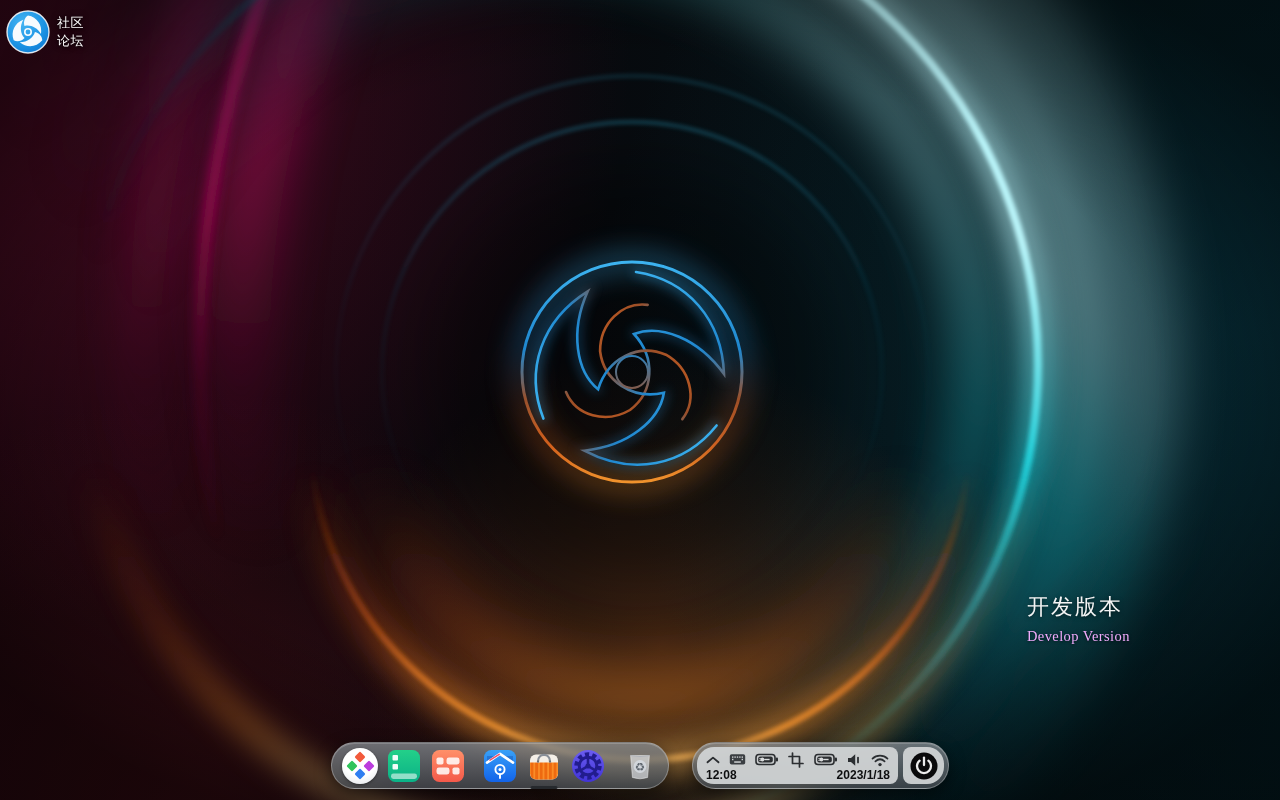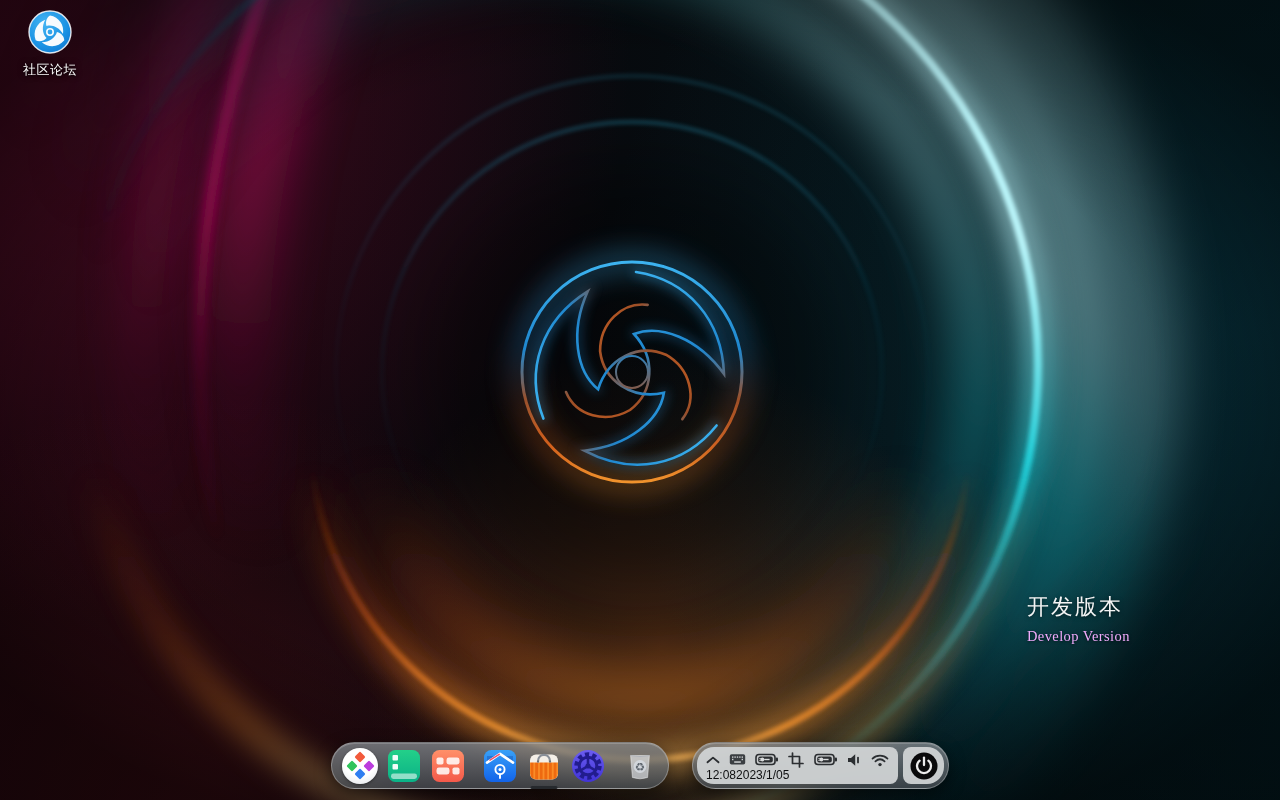--- a/index.html
+++ b/index.html
@@ -7,21 +7,21 @@
     width:1280px;height:800px;overflow:hidden;position:relative;
     background:#05090d;font-family:"Liberation Sans",sans-serif;
     -webkit-font-smoothing:antialiased;
   }
   .wallpaper{position:absolute;inset:0;}
   .wallpaper svg{display:block;}
 
   
   .shortcut{
     position:absolute;left:6px;top:10px;width:88px;
-    display:flex;flex-direction:column;align-items:center;gap:7px;cursor:default;
+    display:flex;align-items:center;gap:7px;cursor:default;
   }
   .shortcut-icon{width:44px;height:44px;}
   .shortcut-label{
     font-size:13px;color:#ffffff;letter-spacing:.5px;
     text-shadow:0 1px 3px rgba(0,0,0,.95),0 0 6px rgba(0,0,0,.6);
   }
 
   
   .version{position:absolute;left:1027px;top:592px;color:#f4f4f4;}
   .version-title{font-size:22px;letter-spacing:2px;text-shadow:0 1px 4px rgba(0,0,0,.6);}
@@ -64,22 +64,22 @@
     border:1px solid rgba(255,255,255,.28);
     box-shadow:0 5px 16px rgba(0,0,0,.5), inset 0 1px 0 rgba(255,255,255,.18);
   }
   .tray-plate{
     flex:1;background:rgba(208,211,213,.94);border-radius:17px 8px 8px 17px;
     display:flex;flex-direction:column;justify-content:space-between;padding:4px 0 2px;box-sizing:border-box;
   }
   .tray-icons{display:flex;align-items:center;justify-content:space-between;padding:0 9px;height:17px;}
   .tray-icon{display:flex;align-items:center;justify-content:center;cursor:pointer;}
   .tray-clock{
-    display:flex;justify-content:flex-start;align-items:flex-end;
-    padding:0 8px 0 9px;font-size:12px;font-weight:400;color:#0e0f10;line-height:14px;
+    display:flex;justify-content:space-between;align-items:flex-end;
+    padding:0 8px 0 9px;font-size:12px;font-weight:700;color:#0e0f10;line-height:14px;
   }
   .power-plate{
     width:41px;background:rgba(208,211,213,.94);border-radius:8px 17px 17px 8px;
     display:flex;align-items:center;justify-content:center;cursor:pointer;
   }
 </style>
 </head>
 <body>
 
 <div class="wallpaper">
@@ -413,21 +413,21 @@
         <svg width="18" height="14" viewBox="0 0 18 14">
           <path d="M1.5,5.6 C5.5,1.7 12.5,1.7 16.5,5.6" fill="none" stroke="#2b2e31" stroke-width="1.7" stroke-linecap="round"></path>
           <path d="M4.4,8.4 C7.2,5.8 10.8,5.8 13.6,8.4" fill="none" stroke="#2b2e31" stroke-width="1.7" stroke-linecap="round"></path>
           <circle cx="9" cy="11.6" r="1.7" fill="#2b2e31"></circle>
         </svg>
       </span>
     </div>
 
     <div class="tray-clock">
       <span>12:08</span>
-      <span>2023/1/05</span>
+      <span>2023/1/18</span>
     </div>
   </div>
 
   <div class="power-plate">
     <svg width="30" height="30" viewBox="0 0 30 30">
       <circle cx="15" cy="15" r="13.5" fill="#0a0a0b"></circle>
       <path d="M10.6,9.6 a7,7 0 1 0 8.8,0" fill="none" stroke="#ececec" stroke-width="2.3" stroke-linecap="round"></path>
       <line x1="15" y1="6.6" x2="15" y2="14" stroke="#ececec" stroke-width="2.3" stroke-linecap="round"></line>
     </svg>
   </div>

